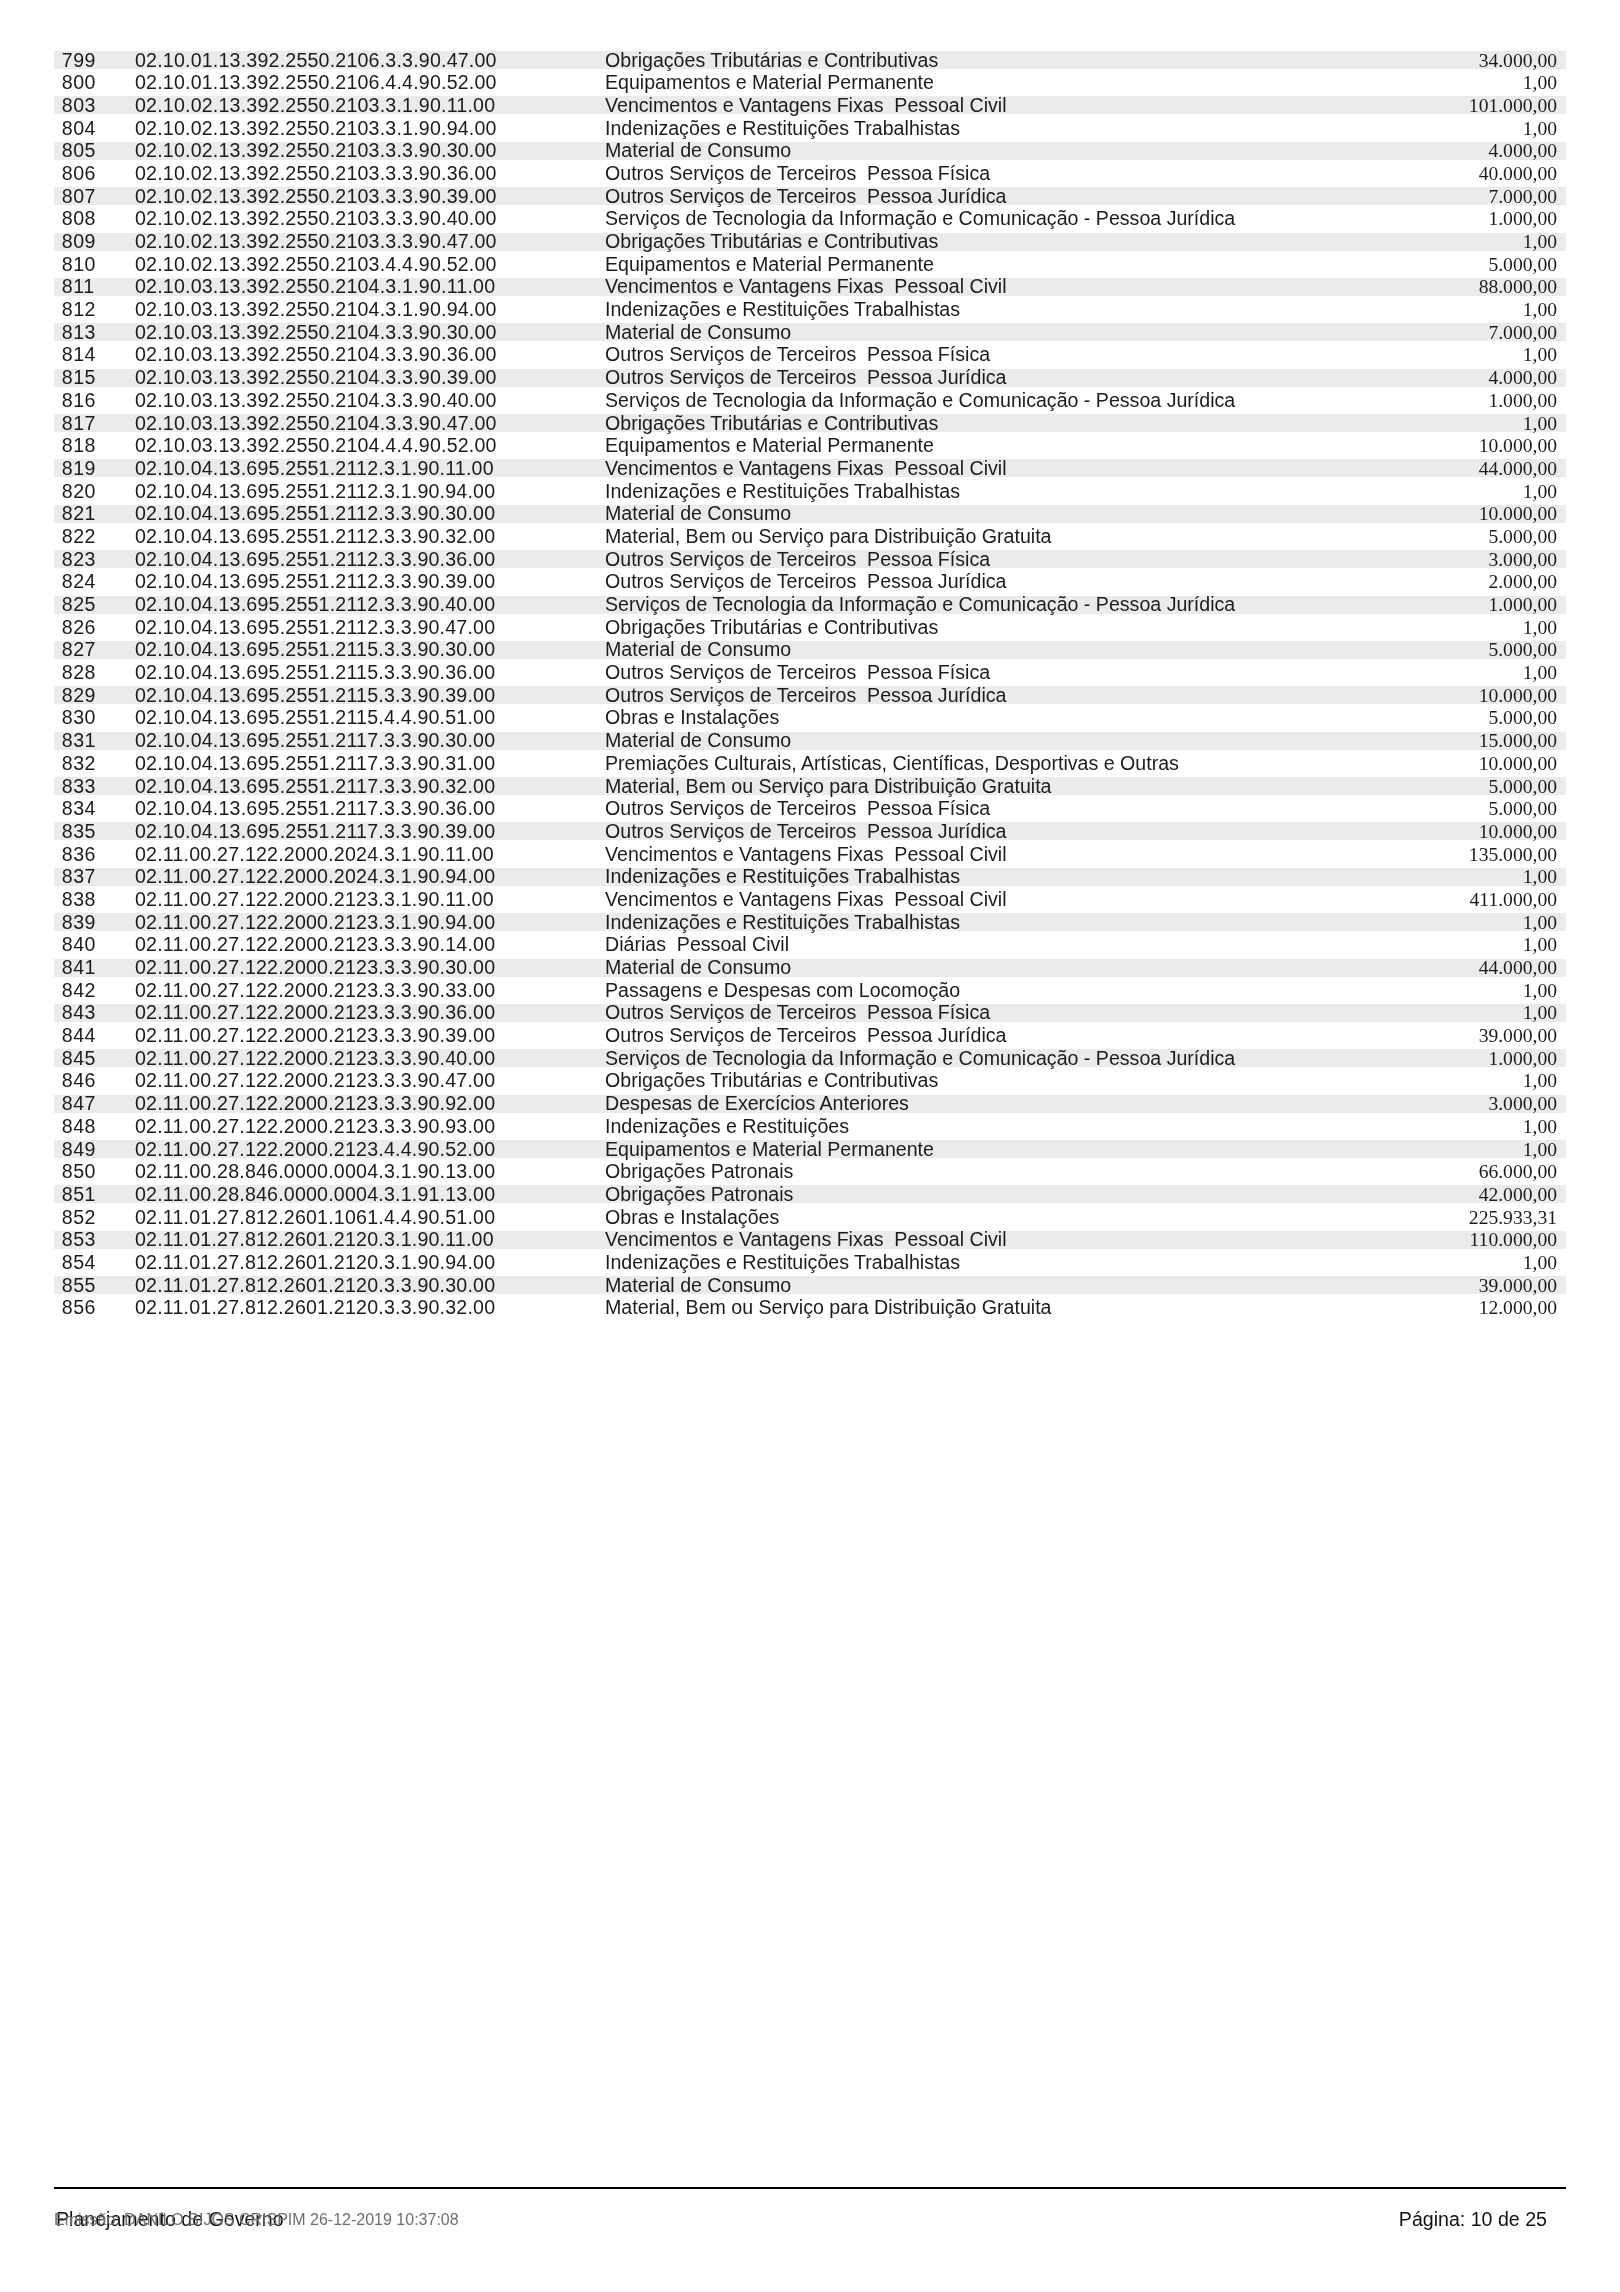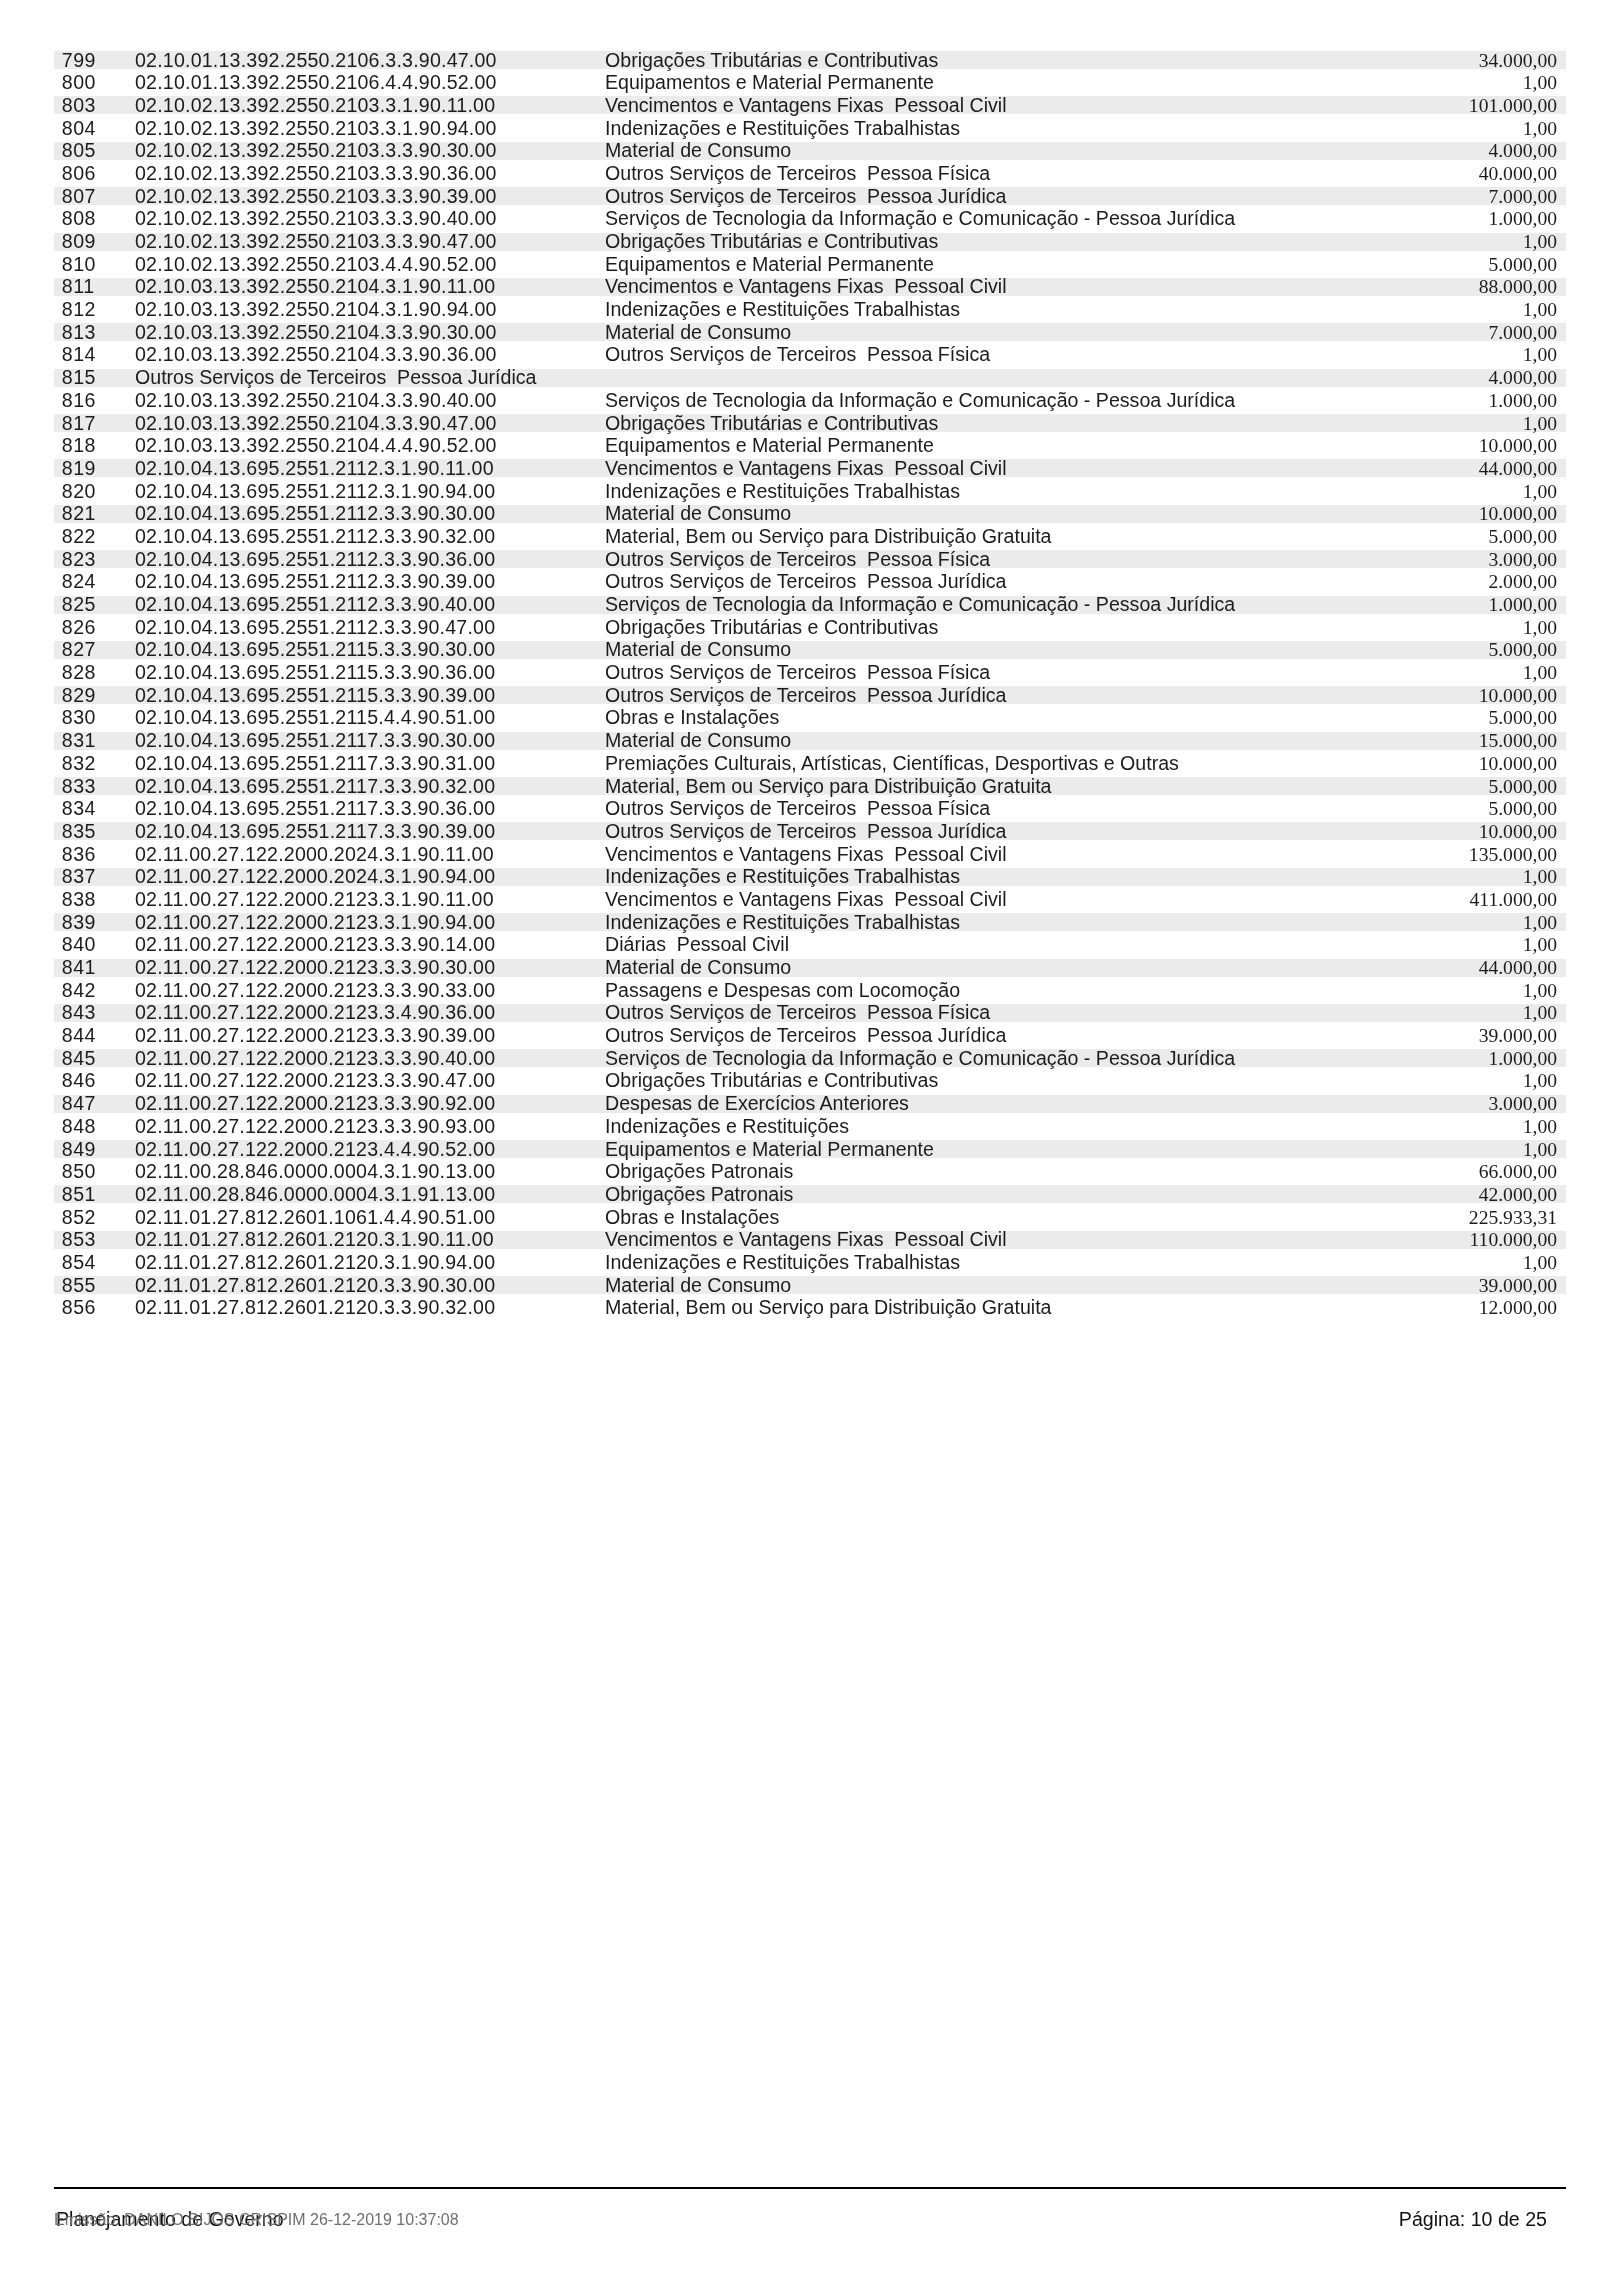--- a/index.html
+++ b/index.html
@@ -162,20 +162,21 @@
 
     <div class="row">
       <span class="cell num">814</span>
       <span class="cell code">02.10.03.13.392.2550.2104.3.3.90.36.00</span>
       <span class="cell desc">Outros Serviços de Terceiros  Pessoa Física</span>
       <span class="cell val">1,00</span>
     </div>
 
     <div class="row shaded">
       <span class="cell num">815</span>
+      <span class="cell code">02.10.03.13.392.2550.2104.3.3.90.39.00</span>
       <span class="cell desc">Outros Serviços de Terceiros  Pessoa Jurídica</span>
       <span class="cell val">4.000,00</span>
     </div>
 
     <div class="row">
       <span class="cell num">816</span>
       <span class="cell code">02.10.03.13.392.2550.2104.3.3.90.40.00</span>
       <span class="cell desc">Serviços de Tecnologia da Informação e Comunicação - Pessoa Jurídica</span>
       <span class="cell val">1.000,00</span>
     </div>
@@ -357,21 +358,21 @@
 
     <div class="row">
       <span class="cell num">842</span>
       <span class="cell code">02.11.00.27.122.2000.2123.3.3.90.33.00</span>
       <span class="cell desc">Passagens e Despesas com Locomoção</span>
       <span class="cell val">1,00</span>
     </div>
 
     <div class="row shaded">
       <span class="cell num">843</span>
-      <span class="cell code">02.11.00.27.122.2000.2123.3.4.90.36.00</span>
+      <span class="cell code">02.11.00.27.122.2000.2123.3.3.90.36.00</span>
       <span class="cell desc">Outros Serviços de Terceiros  Pessoa Física</span>
       <span class="cell val">1,00</span>
     </div>
 
     <div class="row">
       <span class="cell num">844</span>
       <span class="cell code">02.11.00.27.122.2000.2123.3.3.90.39.00</span>
       <span class="cell desc">Outros Serviços de Terceiros  Pessoa Jurídica</span>
       <span class="cell val">39.000,00</span>
     </div>

